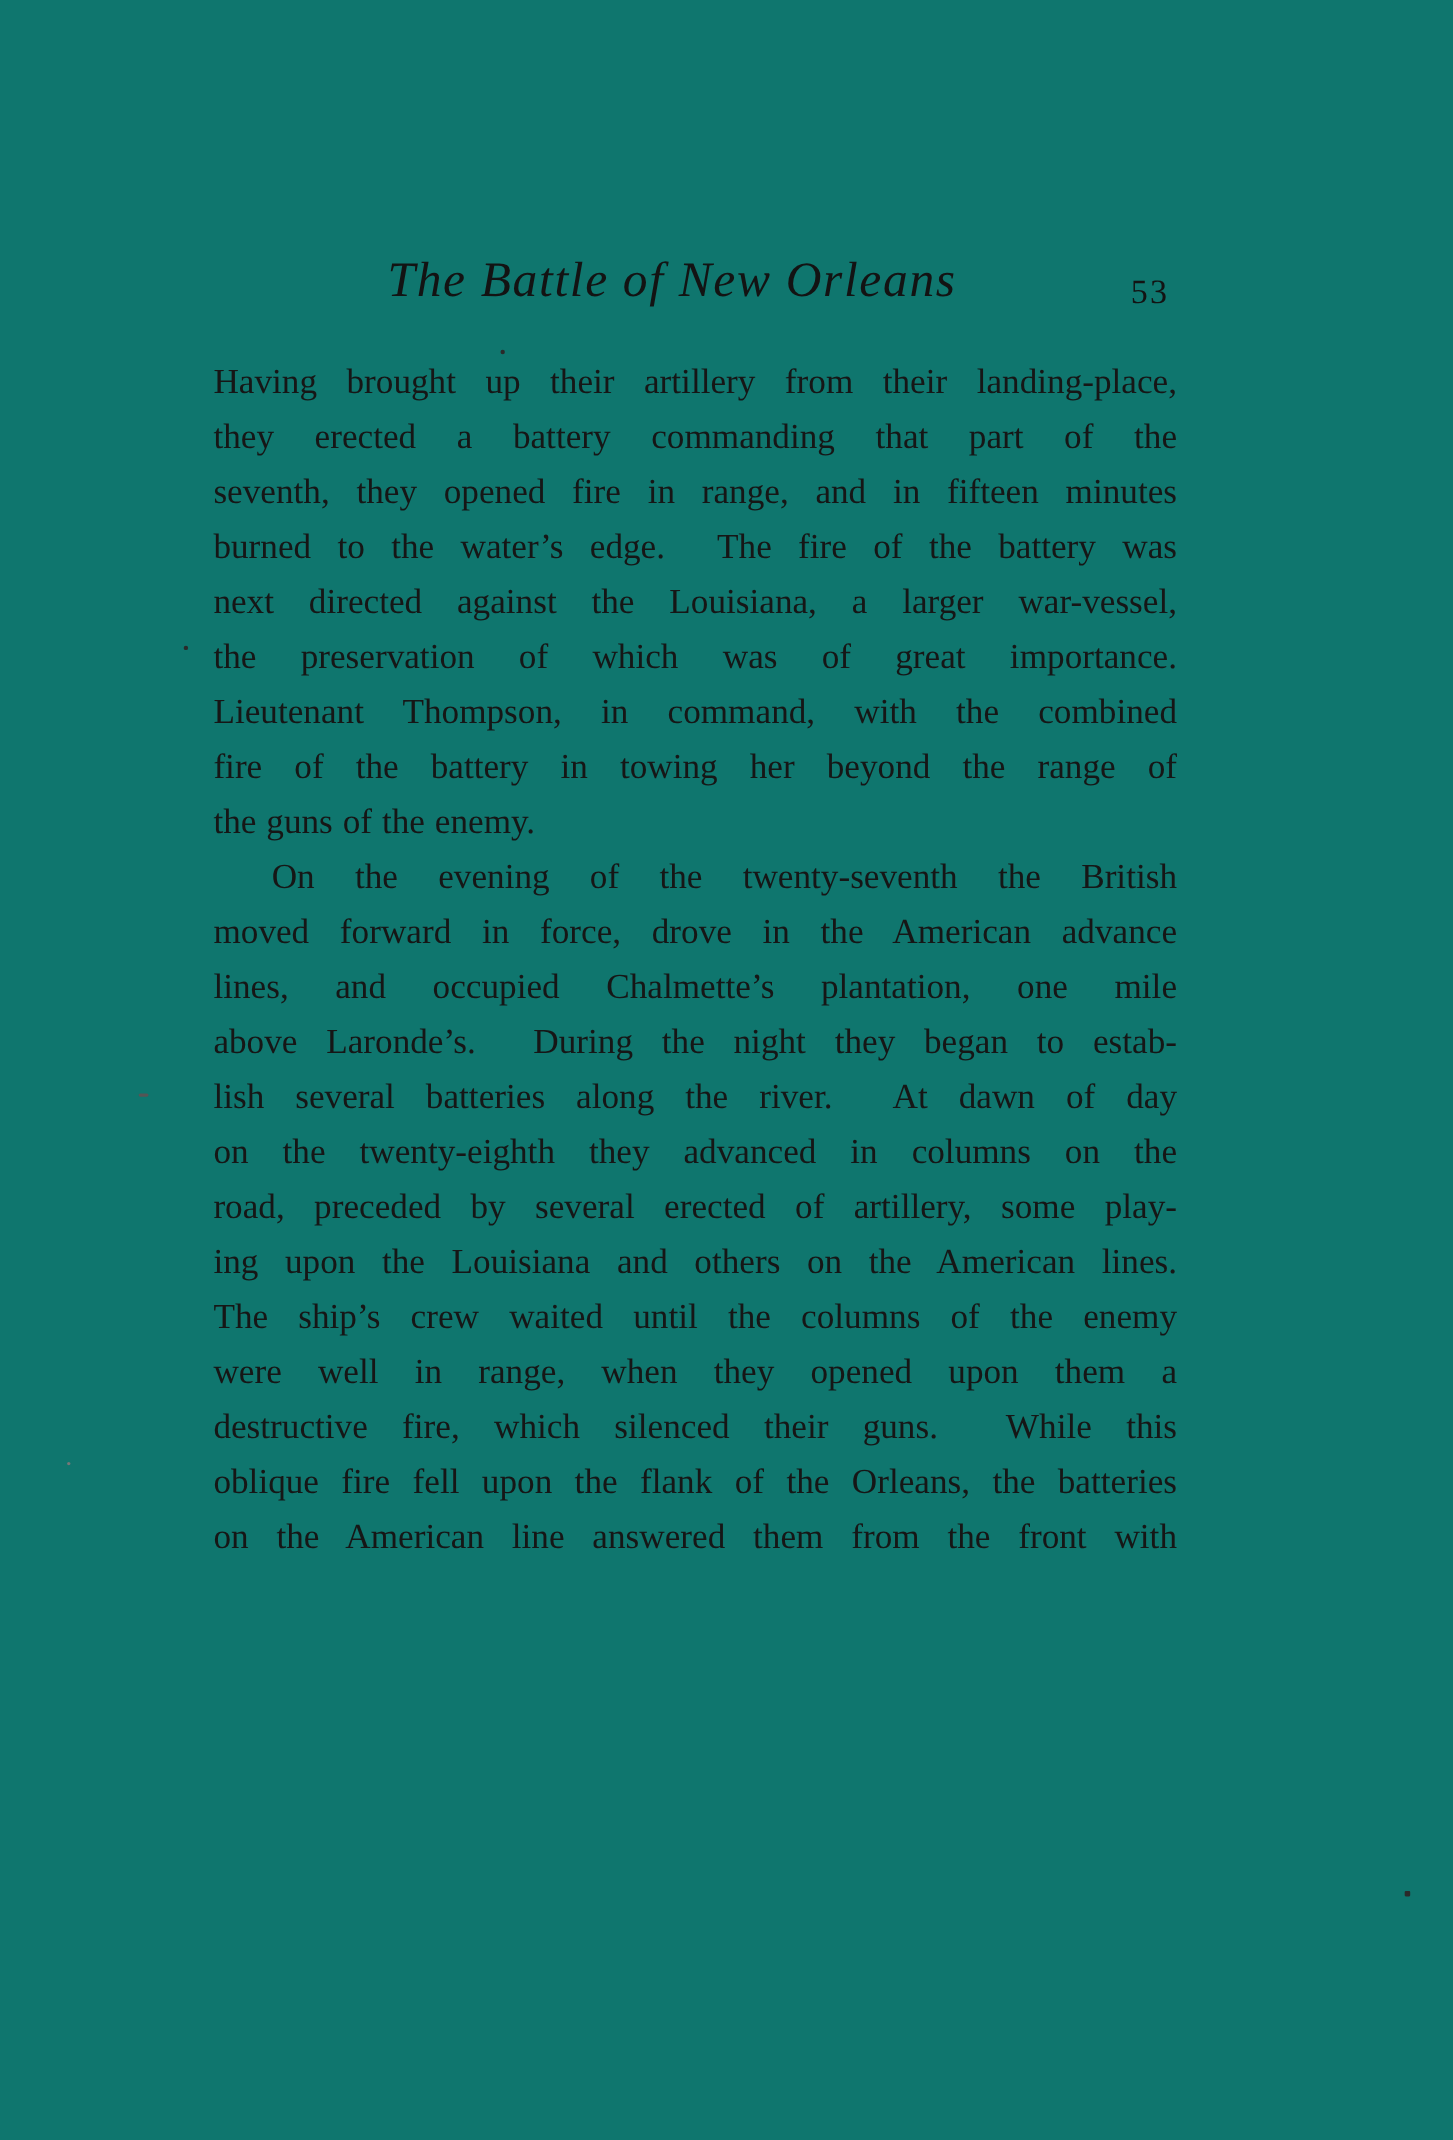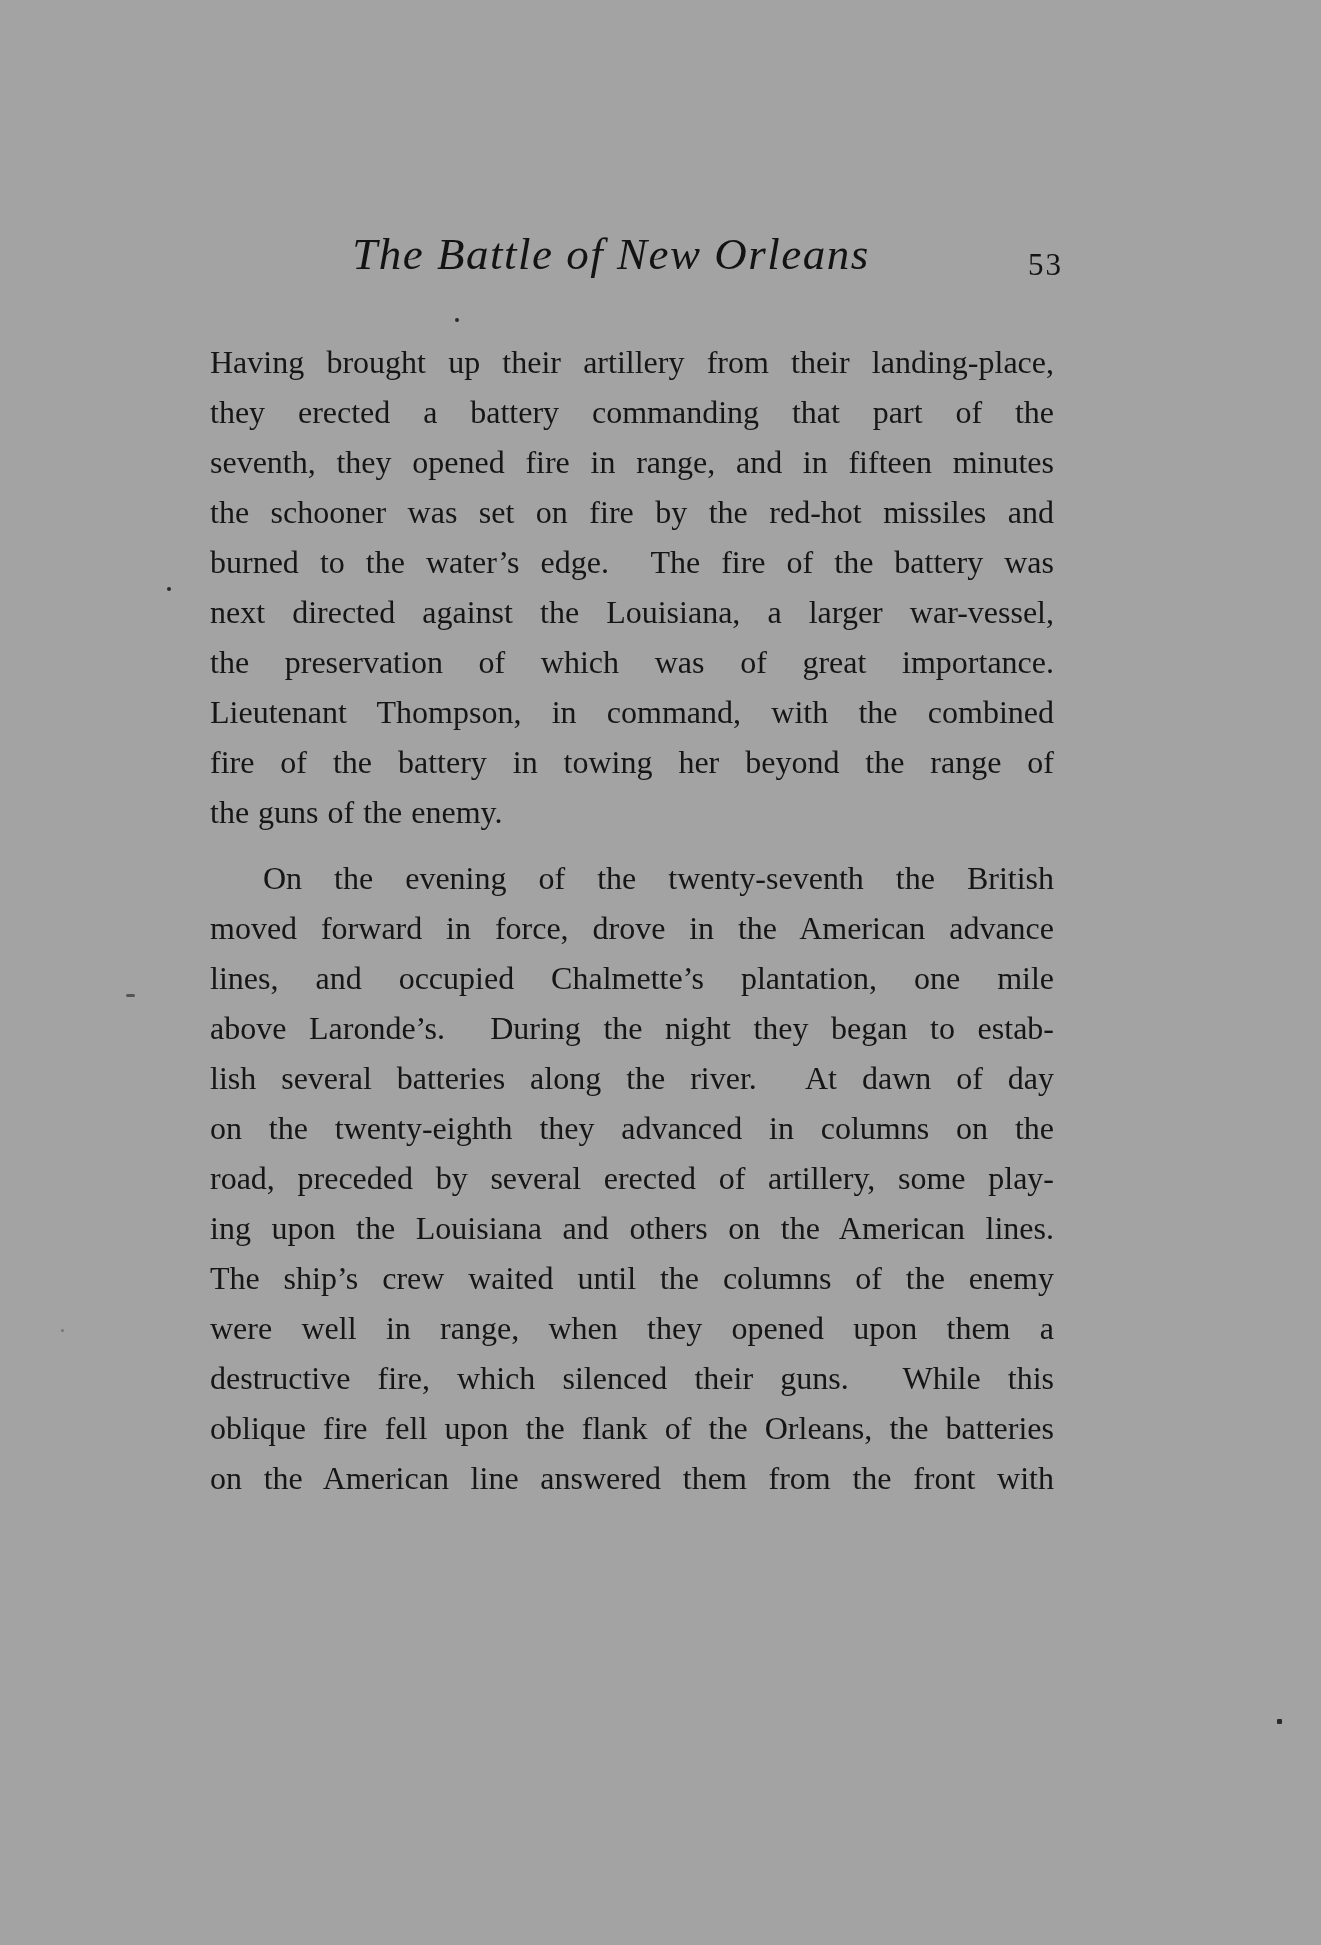--- a/index.html
+++ b/index.html
@@ -1,20 +1,20 @@
 <!DOCTYPE html>
 <html><head>
 <meta charset="utf-8">
 <style>
   html, body { margin: 0; padding: 0; background: #ffffff; }
   .page {
     position: relative;
     width: 1321px;
     height: 1945px;
-    background: #a3a3a3;
+    background: #0f766e;
     color: #161616;
     font-family: "Liberation Serif", "DejaVu Serif", serif;
     overflow: hidden;
   }
   .running-header-title {
     position: absolute;
     top: 228px;
     left: 194px;
     width: 876px;
     box-sizing: border-box;
@@ -35,21 +35,21 @@
   }
   .body-text {
     position: absolute;
     top: 321px;
     left: 194px;
     width: 876px;
     font-size: 32px;
     line-height: 50px;
     word-spacing: 1px;
   }
-  .paragraph { margin: 16px; }
+  .paragraph { margin: 0; }
   .text-line {
     text-align: justify;
     text-align-last: justify;
   }
   .text-line.last {
     text-align: right;
     text-align-last: left;
   }
   .text-line.indent {
     padding-left: 53px;
@@ -74,21 +74,20 @@
   <div class="running-header-title">The Battle of New Orleans</div>
 
   <div class="page-number">53</div>
 
   <div class="body-text">
 
     <div class="paragraph">
       <div class="text-line">Having brought up their artillery from their landing-place,</div>
       <div class="text-line">they erected a battery commanding that part of the</div>
       <div class="text-line">seventh, they opened fire in range, and in fifteen minutes</div>
-      <div class="text-line">the schooner was set on fire by the red-hot missiles and</div>
       <div class="text-line">burned to the water’s edge.&nbsp; The fire of the battery was</div>
       <div class="text-line">next directed against the Louisiana, a larger war-vessel,</div>
       <div class="text-line">the preservation of which was of great importance.</div>
       <div class="text-line">Lieutenant Thompson, in command, with the combined</div>
       <div class="text-line">fire of the battery in towing her beyond the range of</div>
       <div class="text-line last">the guns of the enemy.</div>
     </div>
 
     <div class="paragraph">
       <div class="text-line indent">On the evening of the twenty-seventh the British</div>

